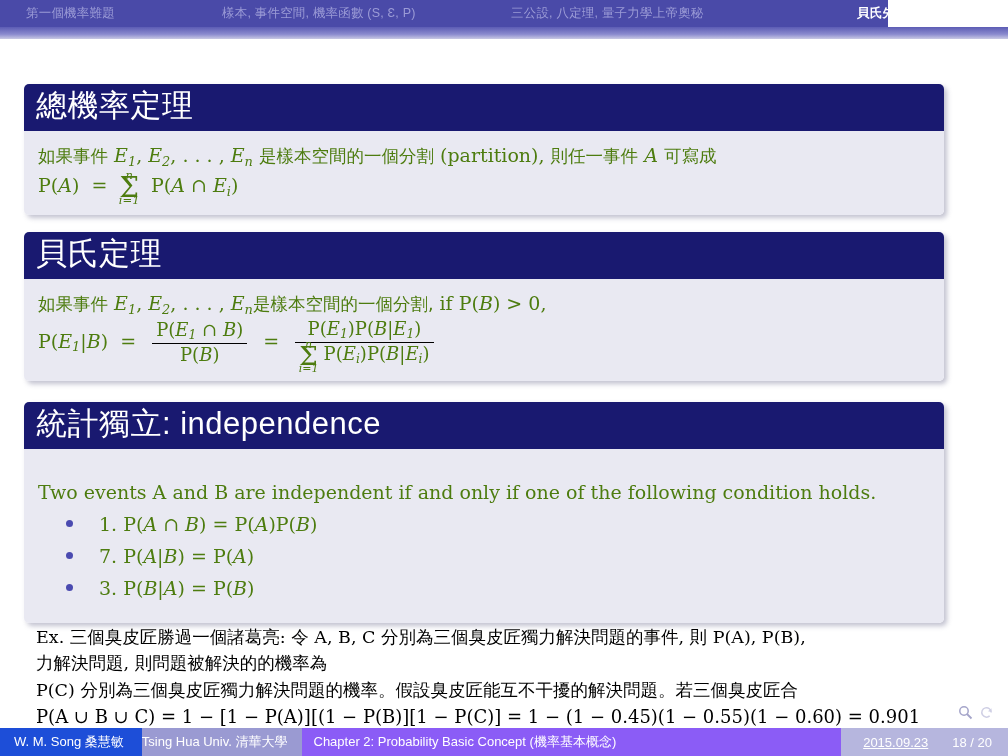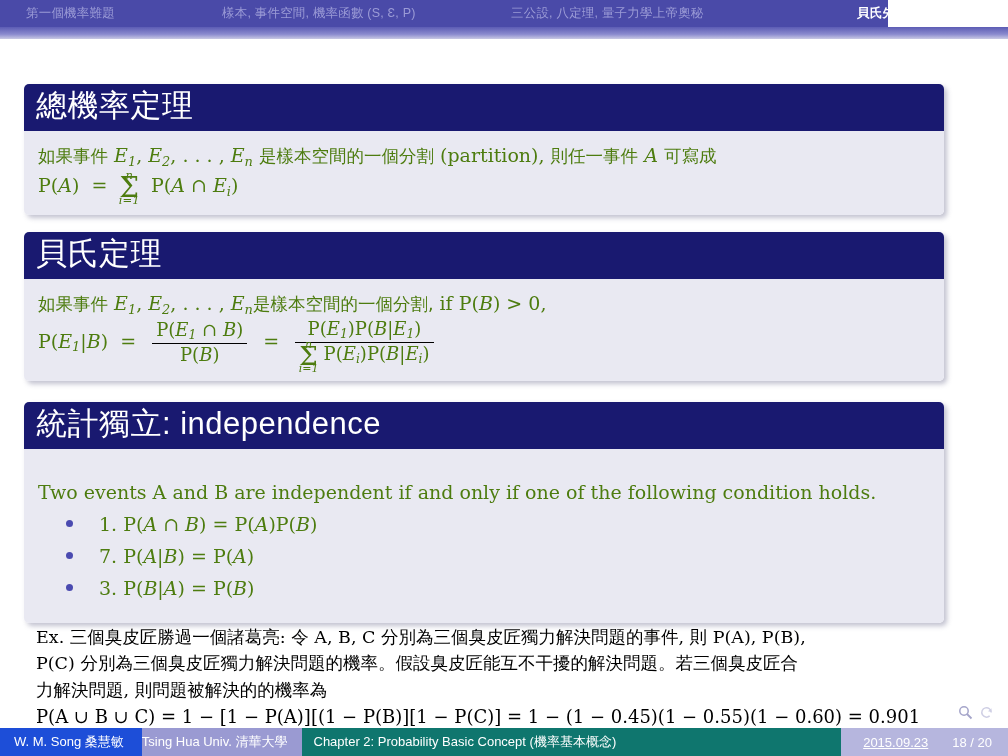--- a/index.html
+++ b/index.html
@@ -197,21 +197,21 @@
     font-size: 13px;
     color: #ffffff;
   }
   .f-seg {
     display: flex;
     align-items: center;
     white-space: nowrap;
   }
   .f-author { background: #1d4ed8; padding-left: 14px; padding-right: 18px; }
   .f-inst   { background: #9a9ad2; padding-right: 14px; }
-  .f-title  { background: #0f766e; padding: 0 12px; flex: 1 1 auto; }
+  .f-title  { background: #8b5cf6; padding: 0 12px; flex: 1 1 auto; }
   .f-date   { background: #b6b6de; padding: 0 18px 0 22px; text-decoration: underline; }
   .f-page   { background: #b6b6de; padding: 0 16px 0 6px; }
 </style>
 </head>
 <body>
 
 <div class="navbar">
   <div class="nav-item nav-1">第一個機率難題</div>
   <div class="nav-item nav-2">樣本, 事件空間, 機率函數 (S, Ɛ, P)</div>
   <div class="nav-item nav-3">三公設, 八定理, 量子力學上帝奧秘</div>
@@ -293,22 +293,22 @@
           <span class="bullet-text">
             <span class="up">3. P(</span><span class="mi">B</span><span class="up">|</span><span class="mi">A</span><span class="up">) = P(</span><span class="mi">B</span><span class="up">)</span>
           </span>
         </li>
       </ul>
     </div>
   </div>
 
   <div class="example">
     <div class="exline">Ex. 三個臭皮匠勝過一個諸葛亮: 令 A, B, C 分別為三個臭皮匠獨力解決問題的事件, 則 P(A), P(B),</div>
+    <div class="exline">力解決問題, 則問題被解決的的機率為</div>
     <div class="exline">P(C) 分別為三個臭皮匠獨力解決問題的機率。假設臭皮匠能互不干擾的解決問題。若三個臭皮匠合</div>
-    <div class="exline">力解決問題, 則問題被解決的的機率為</div>
     <div class="exline" style="font-size:18px;">P(A ∪ B ∪ C) = 1 − [1 − P(A)][(1 − P(B)][1 − P(C)] = 1 − (1 − 0.45)(1 − 0.55)(1 − 0.60) = 0.901</div>
   </div>
 
   <div class="navicons">
     <span>
       <svg width="15" height="15" viewBox="0 0 15 15">
         <circle cx="6" cy="6" r="4.2" fill="none" stroke="#5b5b9e" stroke-width="1.5"></circle>
         <line x1="9" y1="9" x2="13.5" y2="13.5" stroke="#5b5b9e" stroke-width="1.8"></line>
       </svg>
     </span>

